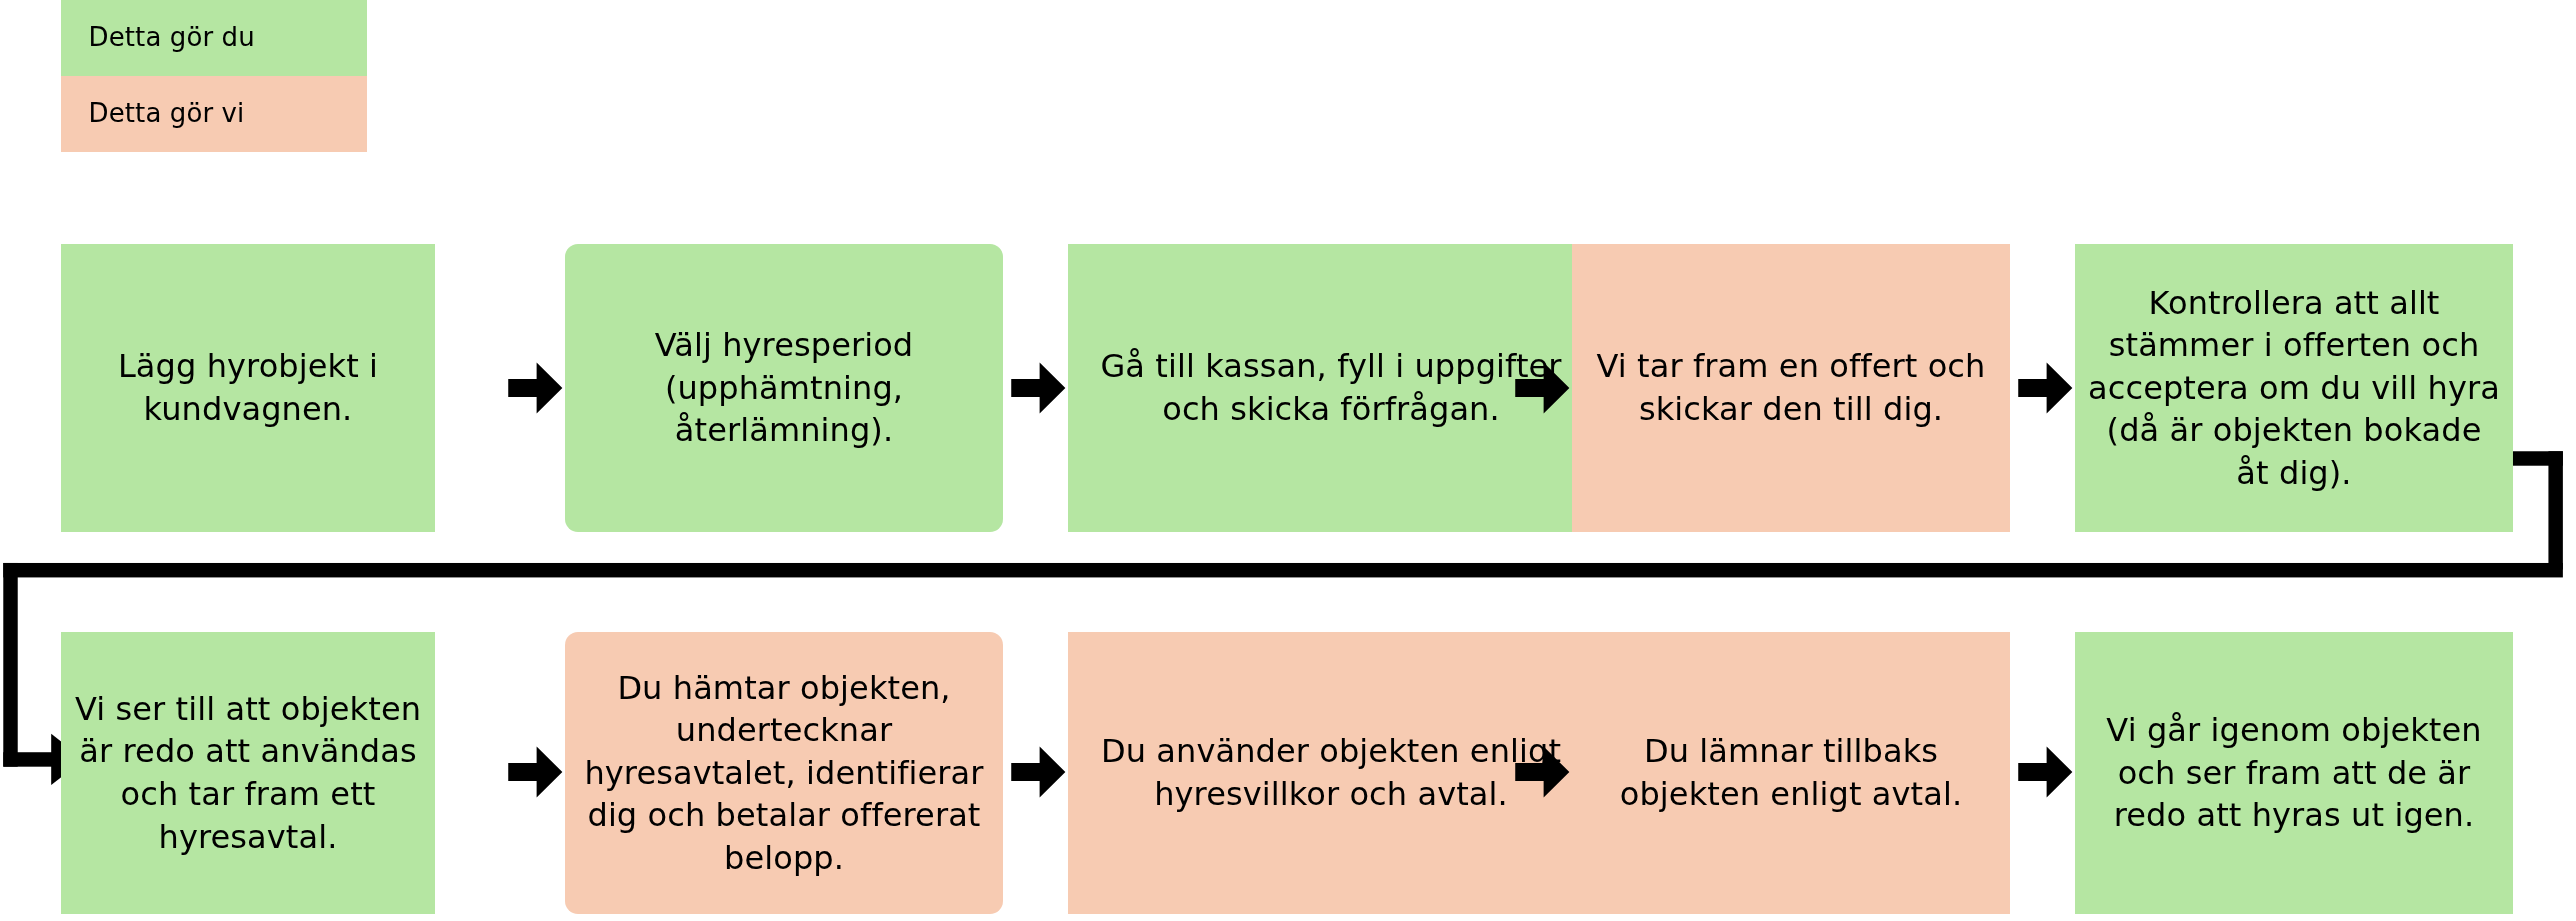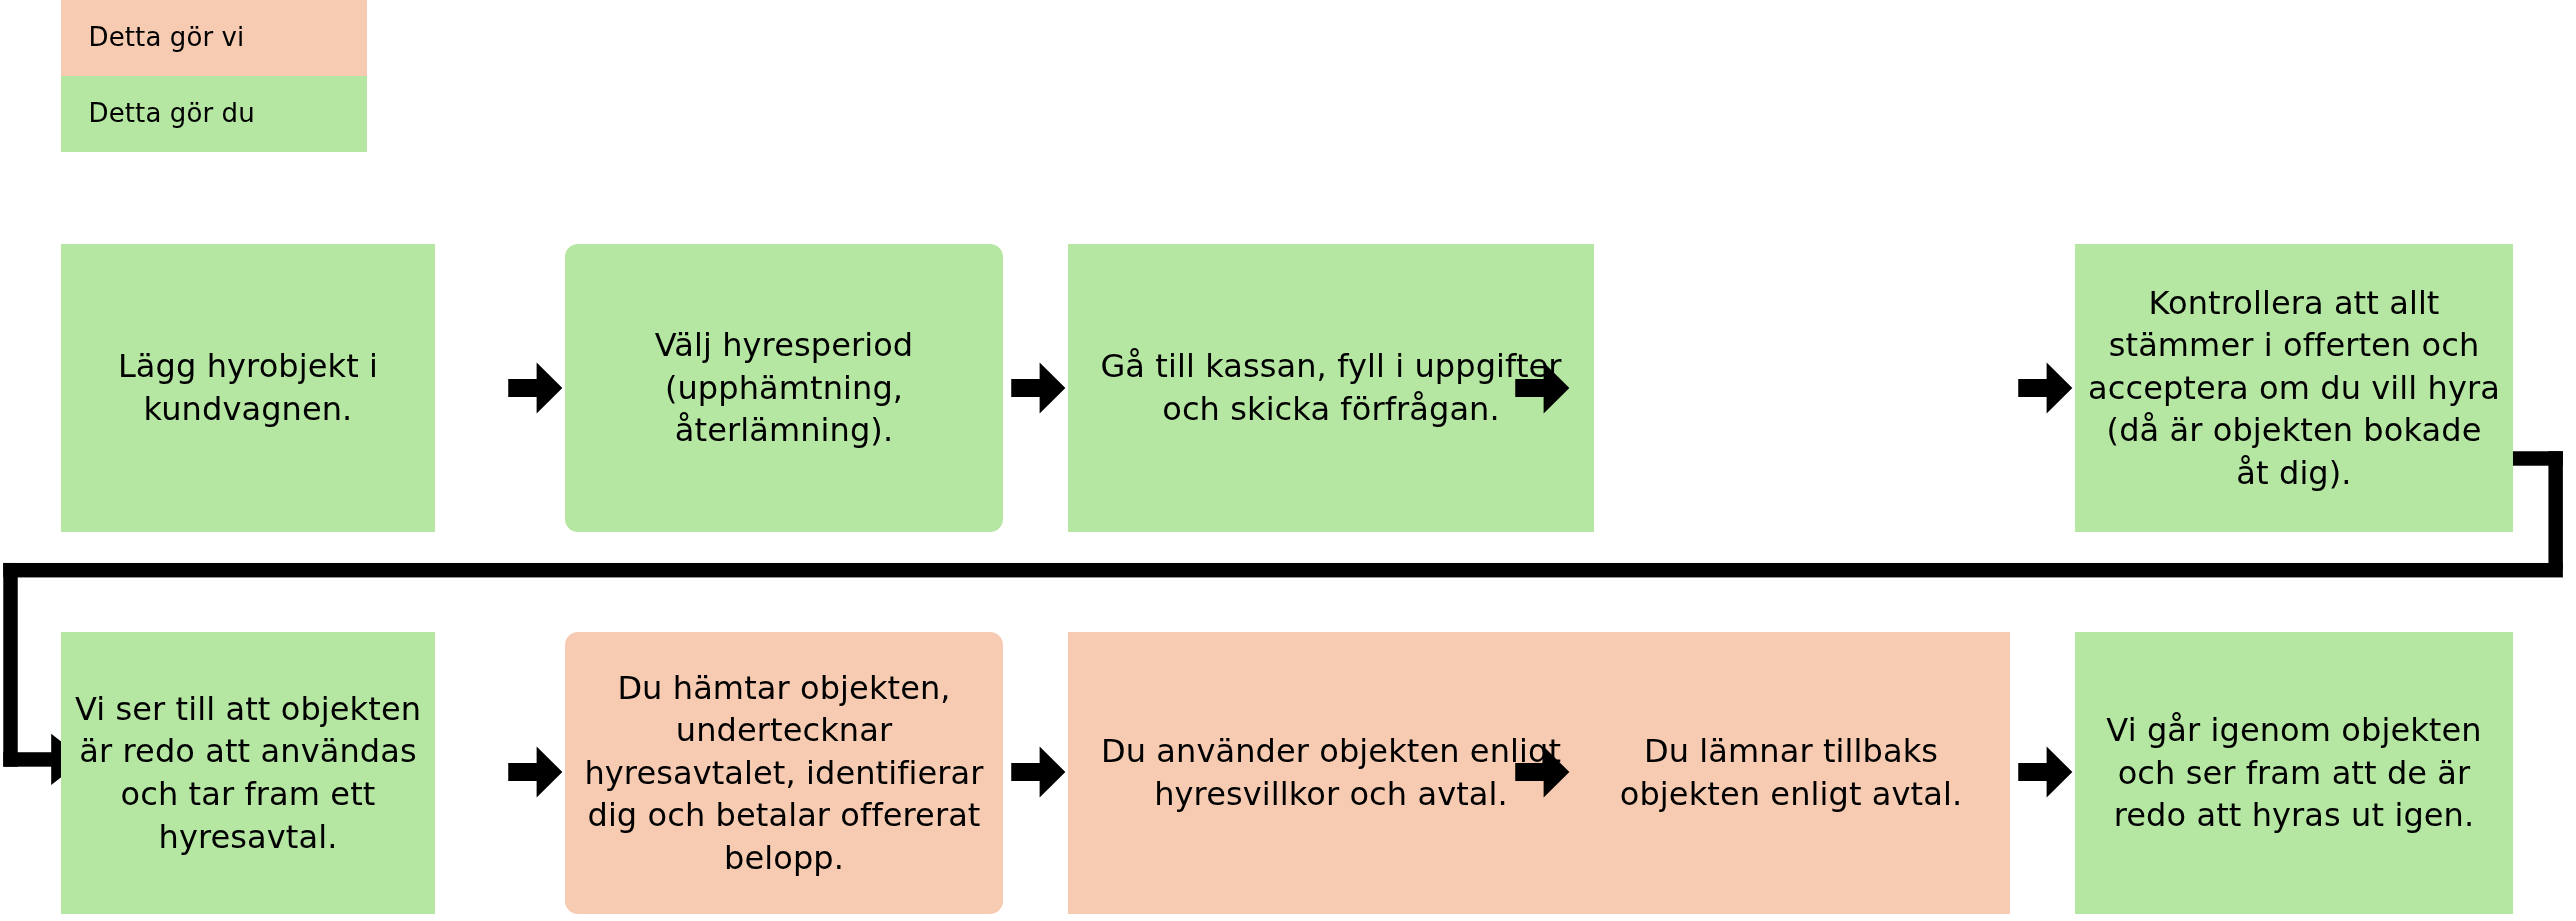--- a/index.html
+++ b/index.html
@@ -94,26 +94,26 @@
     pointer-events: none;
   }
   .connector svg { display: block; width: 100%; height: 100%; }
 </style>
 </head>
 <body>
 
 <div id="canvas">
 
   <div class="legend">
+    <div class="legend-row green">
+      <span>Detta gör du</span>
+    </div>
     <div class="legend-row salmon">
       <span>Detta gör vi</span>
     </div>
-    <div class="legend-row green">
-      <span>Detta gör du</span>
-    </div>
   </div>
 
   <div class="node green row1 col1">
     <span>Lägg hyrobjekt i kundvagnen.</span>
   </div>
 
   <div class="arrow r1 ar1">
     <svg viewBox="0 0 100 86" preserveAspectRatio="none" aria-hidden="true">
       <polygon points="14,29 57,29 57,4 96,43 57,82 57,57 14,57" fill="#000000"></polygon>
     </svg>
@@ -132,20 +132,23 @@
   <div class="node green row1 col3">
     <span>Gå till kassan, fyll i uppgifter och skicka förfrågan.</span>
   </div>
 
   <div class="arrow r1 ar3">
     <svg viewBox="0 0 100 86" preserveAspectRatio="none" aria-hidden="true">
       <polygon points="14,29 57,29 57,4 96,43 57,82 57,57 14,57" fill="#000000"></polygon>
     </svg>
   </div>
 
+  <div class="node salmon row1 col4">
+    <span>Vi tar fram en offert och skickar den till dig.</span>
+  </div>
 
   <div class="arrow r1 ar4">
     <svg viewBox="0 0 100 86" preserveAspectRatio="none" aria-hidden="true">
       <polygon points="14,29 57,29 57,4 96,43 57,82 57,57 14,57" fill="#000000"></polygon>
     </svg>
   </div>
 
   <div class="node green row1 col5">
     <span>Kontrollera att allt stämmer i offerten och acceptera om du vill hyra (då är objekten bokade åt dig).</span>
   </div>

